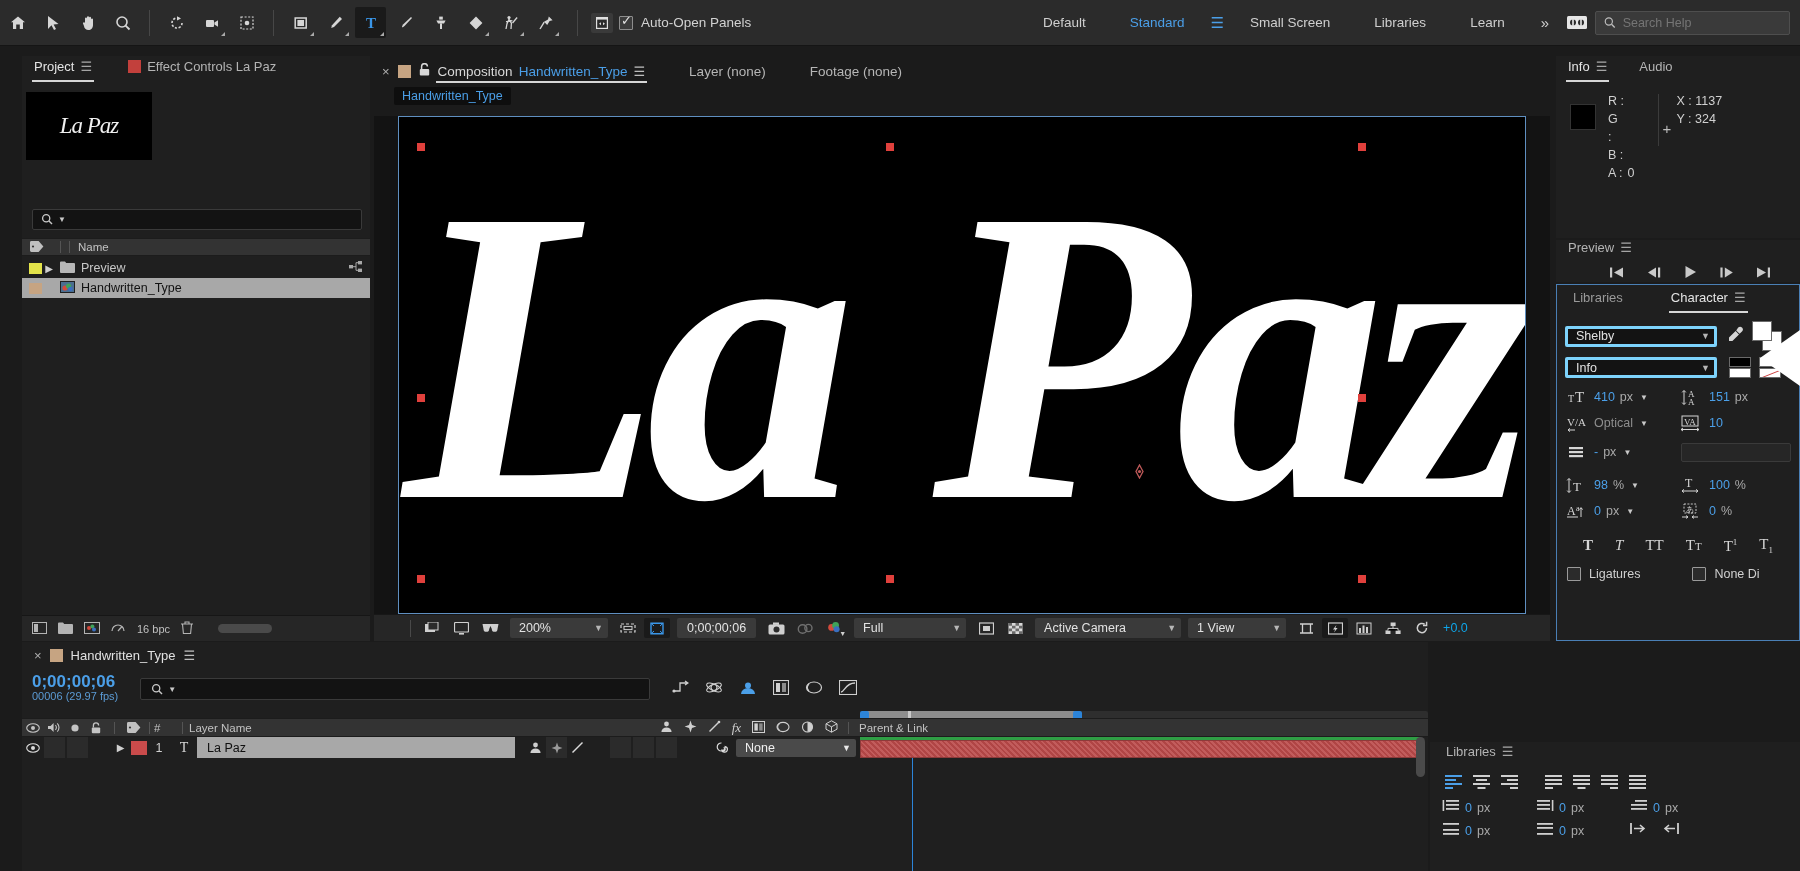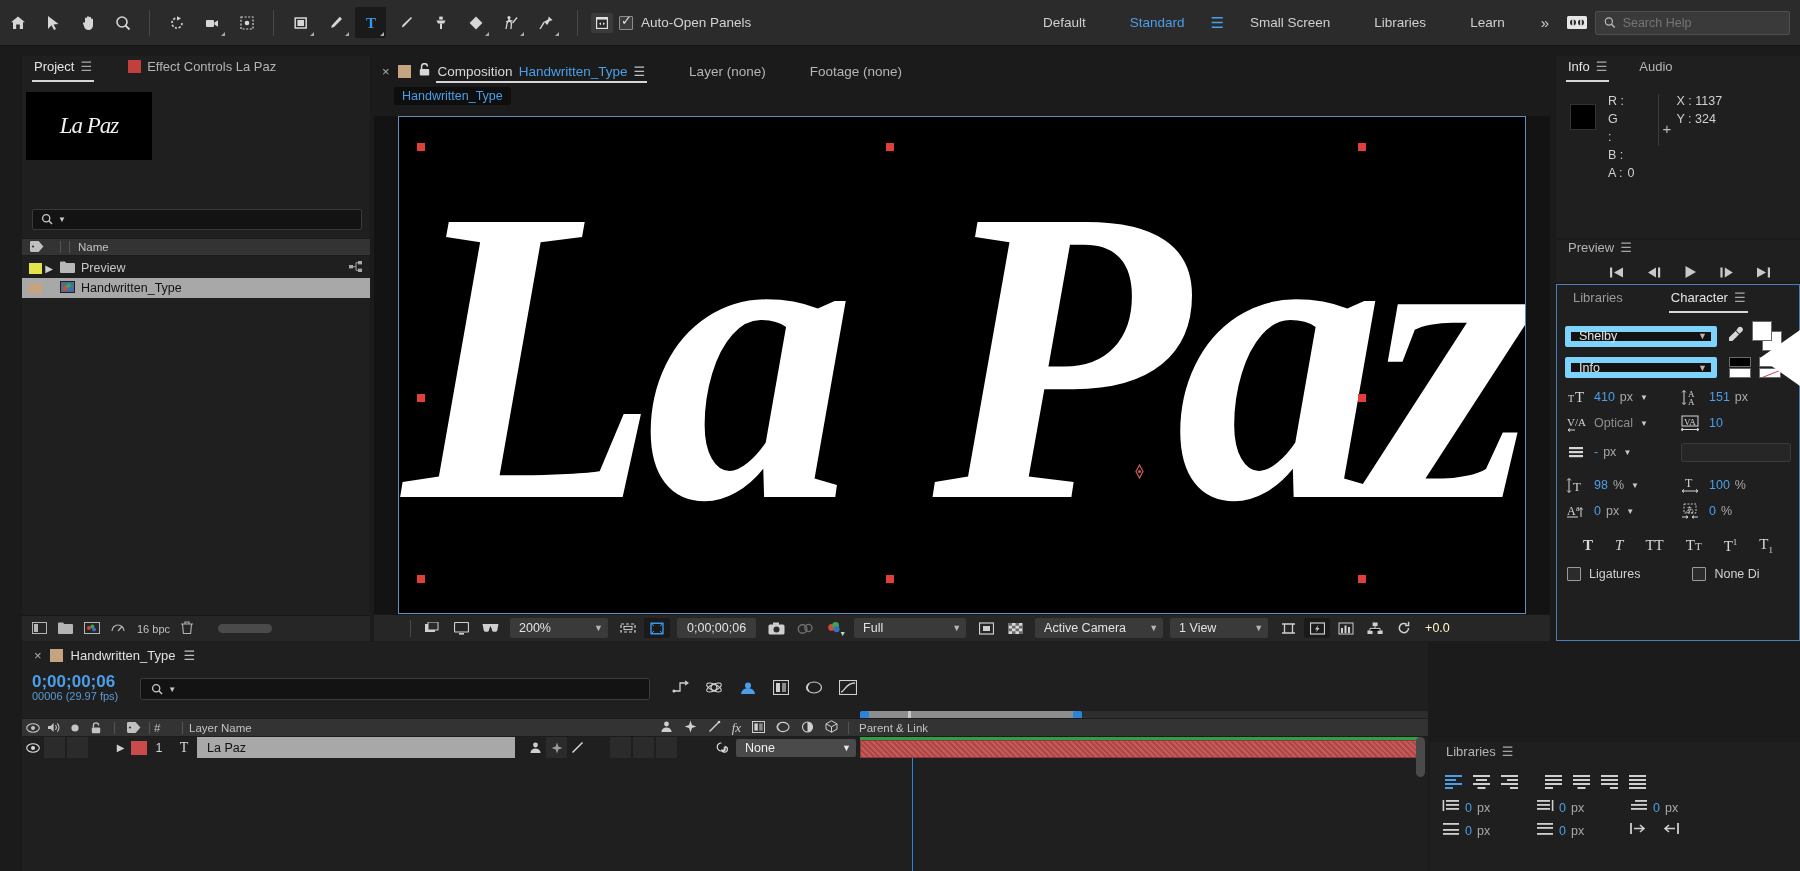--- a/index.html
+++ b/index.html
@@ -162,21 +162,21 @@
   .cb-select {
     height: 20px; background: #3a3a3a; border-radius: 2px;
     display: flex; align-items: center; justify-content: space-between;
     padding: 0 5px 0 9px; color: #e2e2e2; font-size: 12.5px; gap: 10px; cursor: pointer;
   }
   .cb-field {
     height: 20px; background: #3a3a3a; border-radius: 2px; padding: 0 10px;
     display: flex; align-items: center; color: #e2e2e2; font-size: 12.5px;
   }
   .cb-sep { width: 1px; height: 17px; background: #494949; margin: 0 5px; }
-  .cb-blue { color: #fef9c3; font-size: 12.5px; padding: 0 5px; }
+  .cb-blue { color: #0ea5e9; font-size: 12.5px; padding: 0 5px; }
 
   
   #info-panel { left: 1556px; top: 56px; width: 244px; height: 182px; background: #1f1f1f; }
   .info-body { display: flex; padding: 10px 0 0 14px; font-size: 12.5px; }
   .info-swatch { width: 26px; height: 26px; background: #000; margin-top: 12px; margin-right: 12px; border:1px solid #333;}
   .info-rgb { line-height: 18px; color: #d0d0d0; }
   .info-rgb .k { display: inline-block; width: 16px; }
   .info-xy { margin-left: 24px; line-height: 18px; color: #d0d0d0; position: relative; padding-left: 18px;}
   .info-vsep { position:absolute; left:0; top:2px; width:1px; height:52px; background:#3b3b3b;}
   .info-plus { position: absolute; left: 4px; top: 28px; font-size: 15px; color: #bdbdbd; }
@@ -184,21 +184,21 @@
   #preview-panel { left: 1556px; top: 240px; width: 244px; height: 42px; background: #1f1f1f; }
   .prev-btns { display: flex; align-items: center; justify-content: center; gap: 20px; padding-top: 3px; padding-left: 24px;}
   .prev-btn { cursor: pointer; }
 
   #char-panel {
     left: 1556px; top: 284px; width: 244px; height: 357px;
     background: #1f1f1f; border: 1px solid #4a7fb5;
   }
   .char-row { display: flex; align-items: center; padding: 0 8px; gap: 6px; }
   .char-select {
-    height: 21px; background: #131313; border: 6px solid #7dd3fc; border-radius: 2px;
+    height: 21px; background: #131313; border: 3px solid #7dd3fc; border-radius: 2px;
     display: flex; align-items: center; justify-content: space-between;
     padding: 0 4px 0 8px; color: #e2e2e2; font-size: 12.5px; cursor: pointer;
   }
   .chev { font-size: 9px; color: #b6b6b6; }
   .color-stack { position: relative; width: 30px; height: 30px; }
   .swatch-fg { position: absolute; left: 0; top: 0; width: 20px; height: 20px; background: #fff; border: 1px solid #6a6a6a; }
   .swatch-bg { position: absolute; left: 10px; top: 10px; width: 20px; height: 20px; background: #fff; border: 1px solid #6a6a6a; }
   .mini-swatches { display:flex; flex-direction:column; gap:1px; }
   .mini-sw { width: 22px; height: 10px; border: 1px solid #6a6a6a; }
   .prop-row { display: flex; align-items: center; padding: 3px 8px; gap: 4px; }
@@ -651,21 +651,21 @@
               <rect x="7.5" y="1" width="3.5" height="2.75"></rect>
               <rect x="4" y="3.75" width="3.5" height="2.75"></rect>
               <rect x="11" y="3.75" width="3.5" height="2.75"></rect>
               <rect x="0.5" y="6.5" width="3.5" height="2.75"></rect>
               <rect x="7.5" y="6.5" width="3.5" height="2.75"></rect>
               <rect x="4" y="9.25" width="3.5" height="2.75"></rect>
               <rect x="11" y="9.25" width="3.5" height="2.75"></rect>
             </g>
           </svg>
       </div>
-      <div class="cb-select" style="width:128px;margin-left:4px">
+      <div class="cb-select" style="width:146px;margin-left:4px">
         <span>Active Camera</span>
         <span class="chev">▼</span>
       </div>
       <div class="cb-select" style="width:98px;margin-left:4px">
         <span>1 View</span>
         <span class="chev">▼</span>
       </div>
       <div class="cb-ico" style="margin-left:4px">
         <svg width="15" height="13" viewBox="0 0 15 13">
             <path d="M1 2 L14 2 M1 11 L14 11 M3.5 2 L3.5 11 M11.5 2 L11.5 11" stroke="#cfcfcf" stroke-width="1.3"></path>

